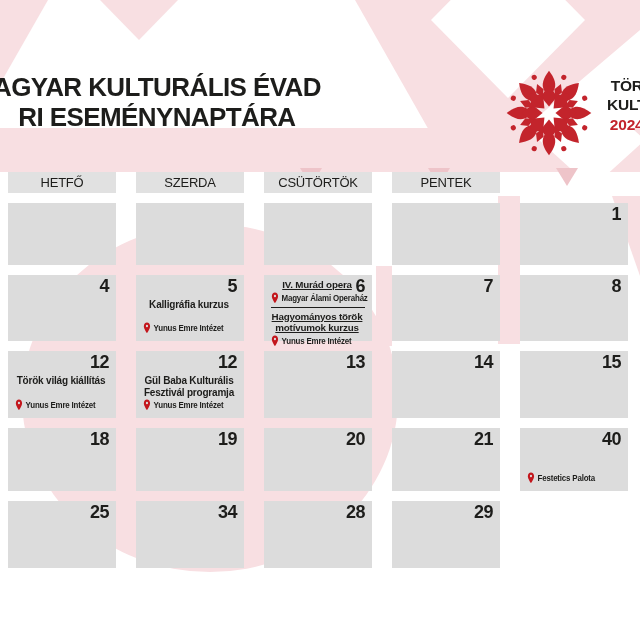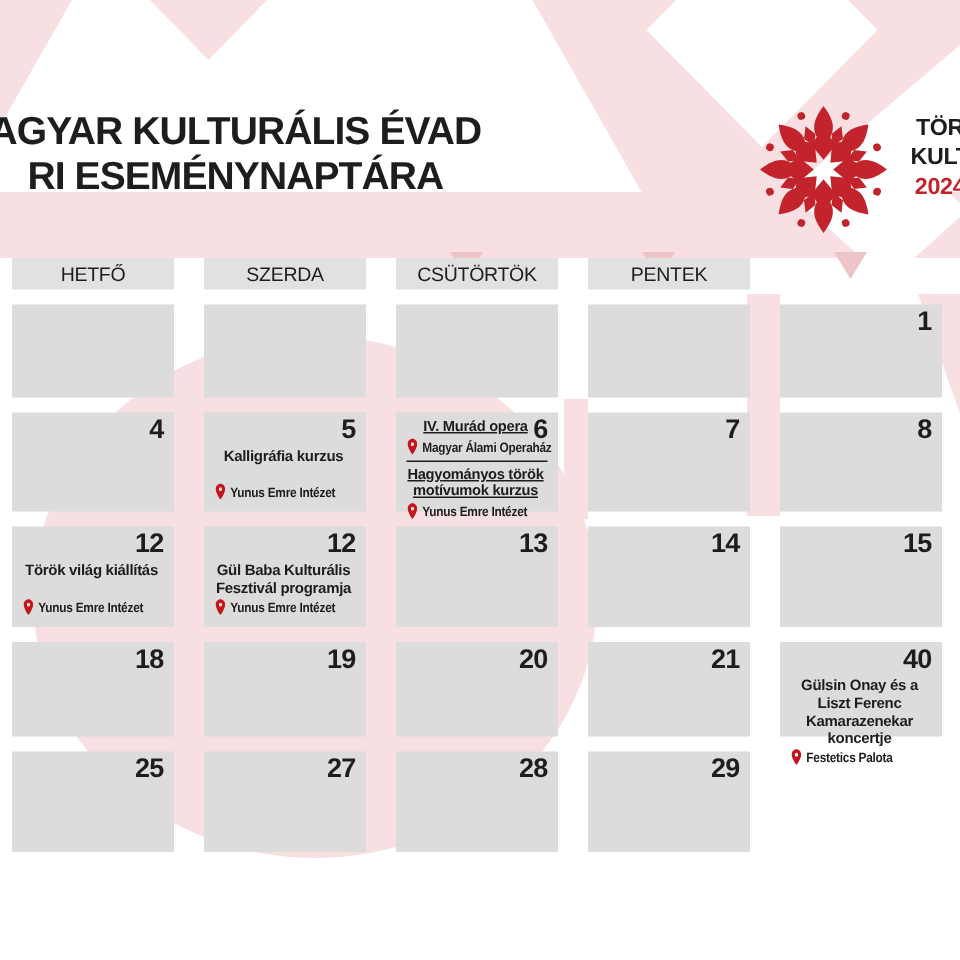--- a/index.html
+++ b/index.html
@@ -271,36 +271,35 @@
       <div class="events"></div>
     </div>
       <div class="cell">
       <div class="day-number">21</div>
       <div class="events"></div>
     </div>
       <div class="cell">
       <div class="day-number">40</div>
       <div class="events">
           <div class="event">
-      <div class="event-title">Gülsin Onay és a Liszt Ferenc Kamarazenekar koncertje</div>
       <div class="event-location">
         <svg class="pin-icon" viewBox="0 0 24 32" aria-hidden="true">
           <path fill="#c3161c" fill-rule="evenodd" d="M12 1.5 C6.7 1.5 2.5 5.7 2.5 11 c0 7 9.5 18.5 9.5 18.5 s9.5-11.5 9.5-18.5 C21.5 5.7 17.3 1.5 12 1.5 Z M12 14.2 a3.3 3.3 0 1 1 0-6.6 a3.3 3.3 0 0 1 0 6.6 Z"></path>
         </svg>
         <span class="loc-text">Festetics Palota</span>
       </div>
     </div>
         </div>
     </div>
       <div class="cell">
       <div class="day-number">25</div>
       <div class="events"></div>
     </div>
       <div class="cell">
-      <div class="day-number">27</div>
+      <div class="day-number">34</div>
       <div class="events"></div>
     </div>
       <div class="cell">
       <div class="day-number">28</div>
       <div class="events"></div>
     </div>
       <div class="cell">
       <div class="day-number">29</div>
       <div class="events"></div>
     </div>

